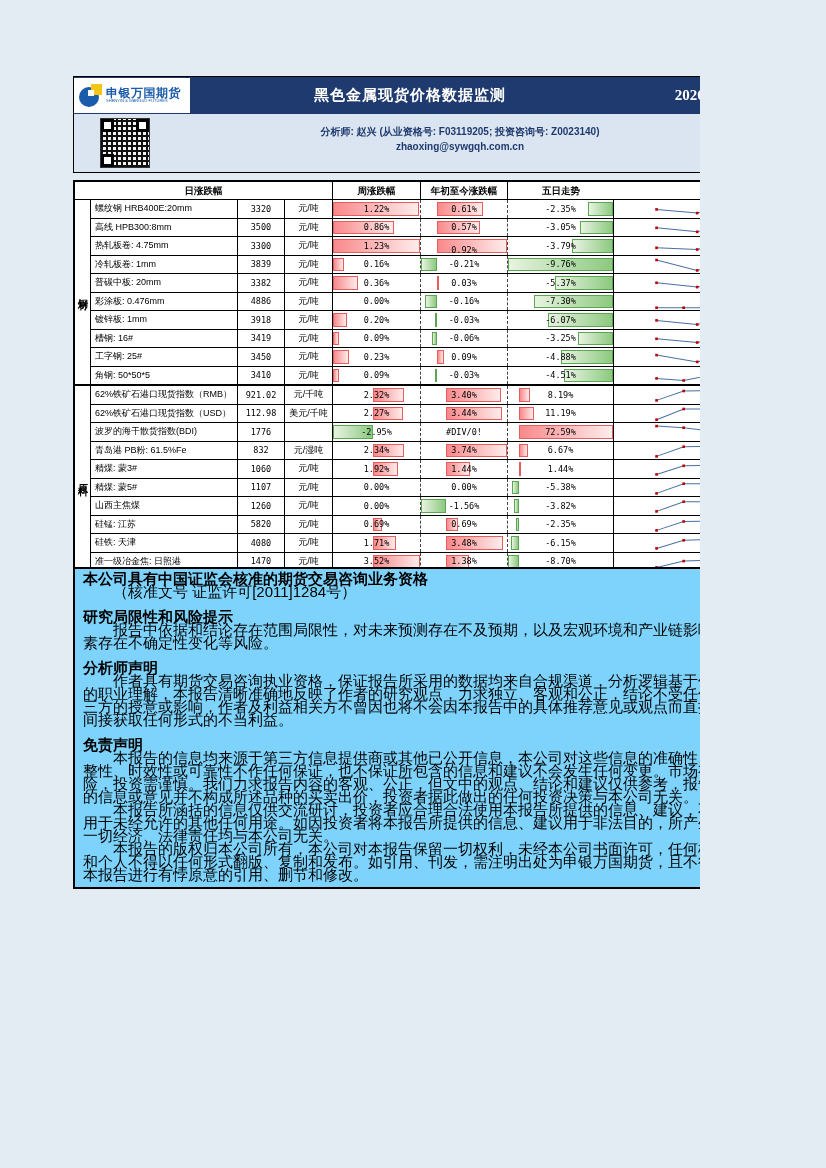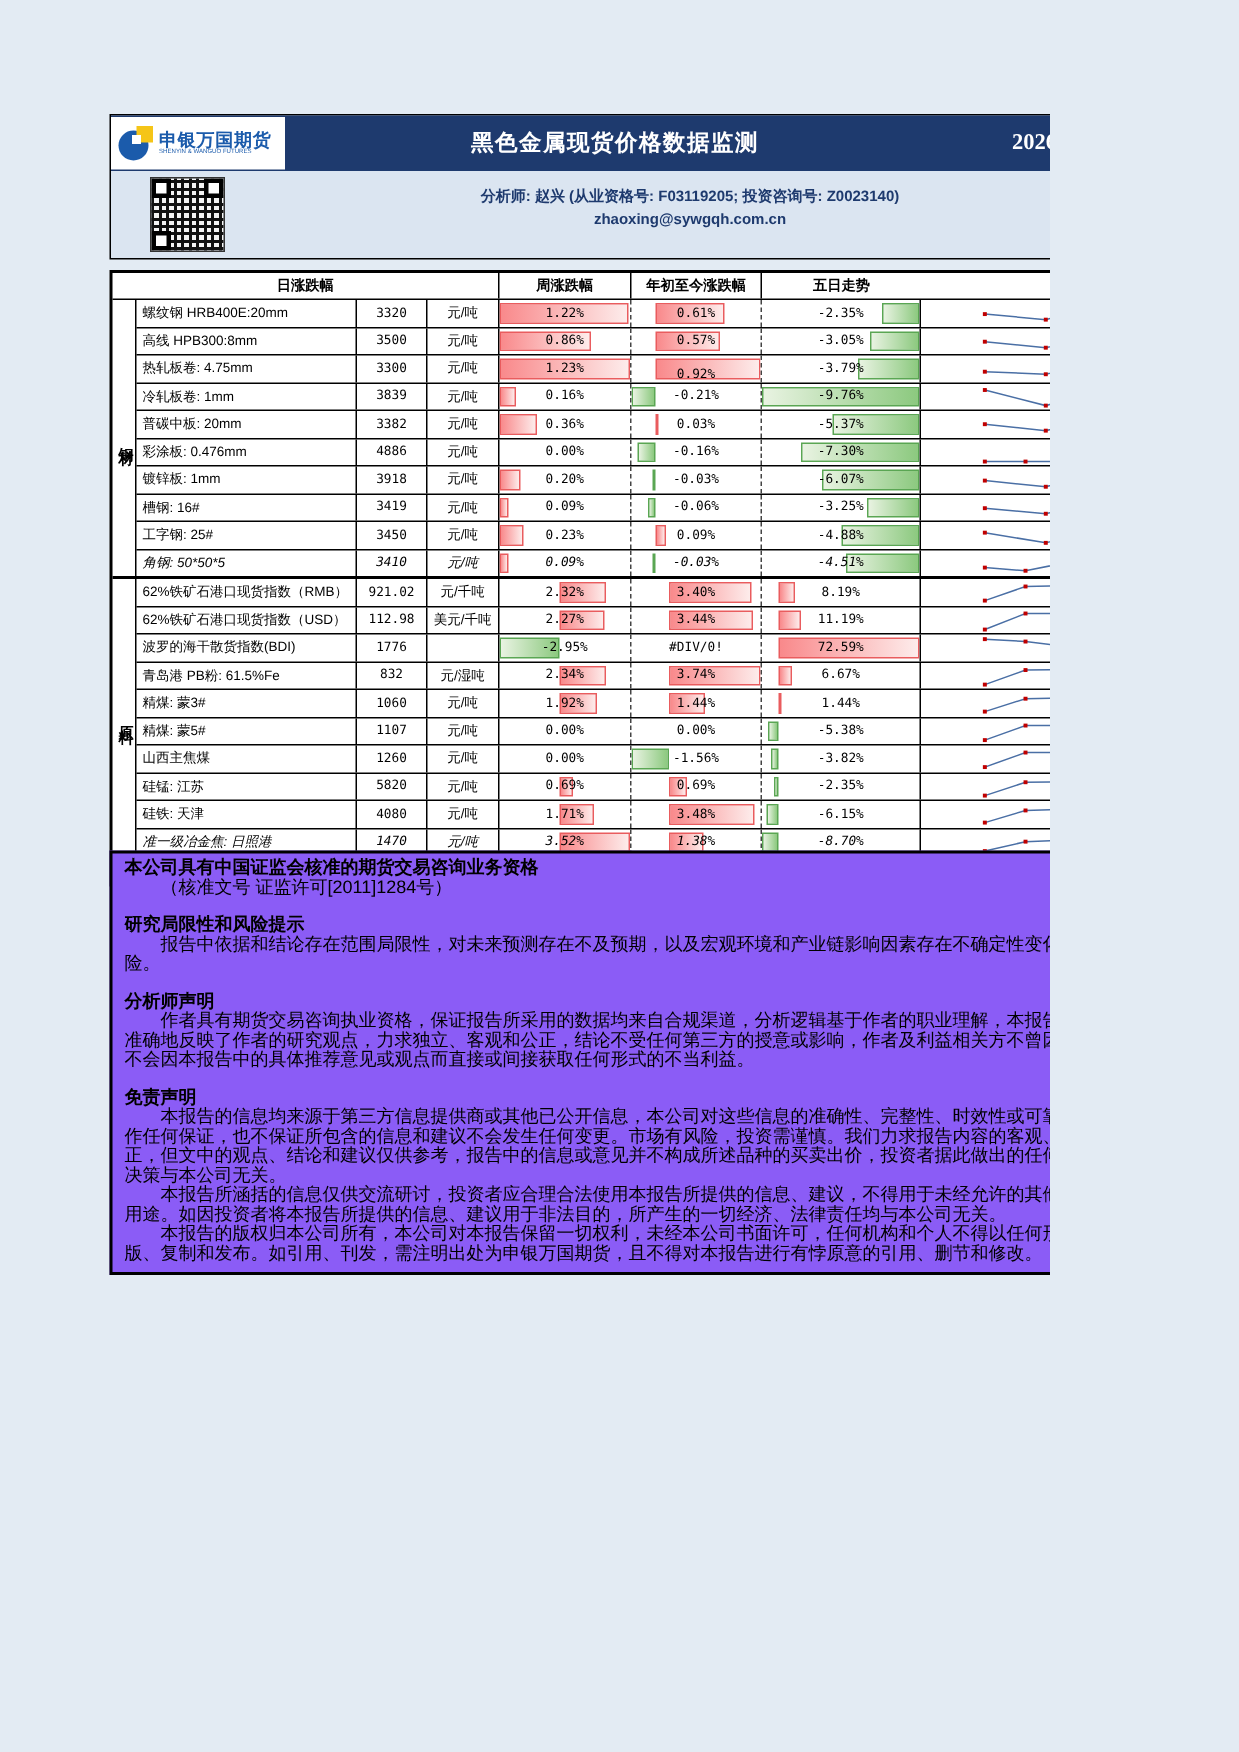--- a/index.html
+++ b/index.html
@@ -32,35 +32,35 @@
   .ptable{position:absolute;top:180px;border:2px solid #000;background:#fff;box-sizing:border-box;}
   .thead{display:grid;grid-template-columns:258px 88px 87px 106px auto;height:17px;line-height:17px;
          font-weight:bold;font-size:9.5px;text-align:center;border-bottom:1px solid #000;}
   .thead div{border-right:1px solid #000;}
   .thead div:last-child{border-right:none;}
   .section{display:flex;border-bottom:2px solid #000;}
   .cat-cell{width:15px;flex:0 0 15px;border-right:1px solid #000;display:flex;align-items:center;justify-content:center;
             font-weight:bold;font-size:10px;writing-mode:vertical-rl;text-orientation:upright;letter-spacing:2px;}
   .rows{flex:1;}
   .trow{display:grid;grid-template-columns:147px 47px 48px 88px 87px 106px auto;height:17.5px;border-bottom:1px solid #000;font-size:9px;}
-  .trow:last-child{border-bottom:none;font-style:italic;}
+  .trow:last-child{border-bottom:none;}
   .trow>div{position:relative;border-right:1px solid #000;display:flex;align-items:center;justify-content:center;overflow:hidden;box-sizing:border-box;}
   .trow>div:last-child{border-right:none;}
   .trow .nm{justify-content:flex-start;padding-left:4px;white-space:nowrap;}
   .trow .num{font-family:"DejaVu Sans Mono","Liberation Mono",monospace;font-size:8.5px;}
   .pctcell .bar{position:absolute;top:2px;bottom:2px;box-sizing:border-box;}
   .pctcell .bar.pos{border:1px solid var(--redB);background:linear-gradient(to right,var(--redS),var(--redL));}
   .pctcell .bar.neg{border:1px solid var(--grnB);background:linear-gradient(to left,var(--grnS),var(--grnL));}
   .pctcell span{position:relative;z-index:2;font-family:"DejaVu Sans Mono","Liberation Mono",monospace;font-size:8.5px;}
   .tsource{height:17px;line-height:17px;text-align:right;padding-right:4px;font-weight:bold;font-size:9.5px;border-top:0px;}
   .spark{width:100%;height:100%;}
 
   
-  .footer-box{position:absolute;top:567px;border:2px solid #000;background:#8b5cf6;box-sizing:border-box;
-              padding:3px 8px 6px 8px;font-size:12px;line-height:13px;color:#000;}
+  .footer-box{position:absolute;top:567px;border:2px solid #000;background:#7dd3fc;box-sizing:border-box;
+              padding:3px 8px 6px 8px;font-size:15px;line-height:13px;color:#000;}
   .footer-box p{margin:0;}
   .fb{font-weight:bold;}
   .ind{text-indent:2em;}
   .gap{height:12px;}
 </style>
 </head>
 <body>
 
 <div class="canvas">
 

